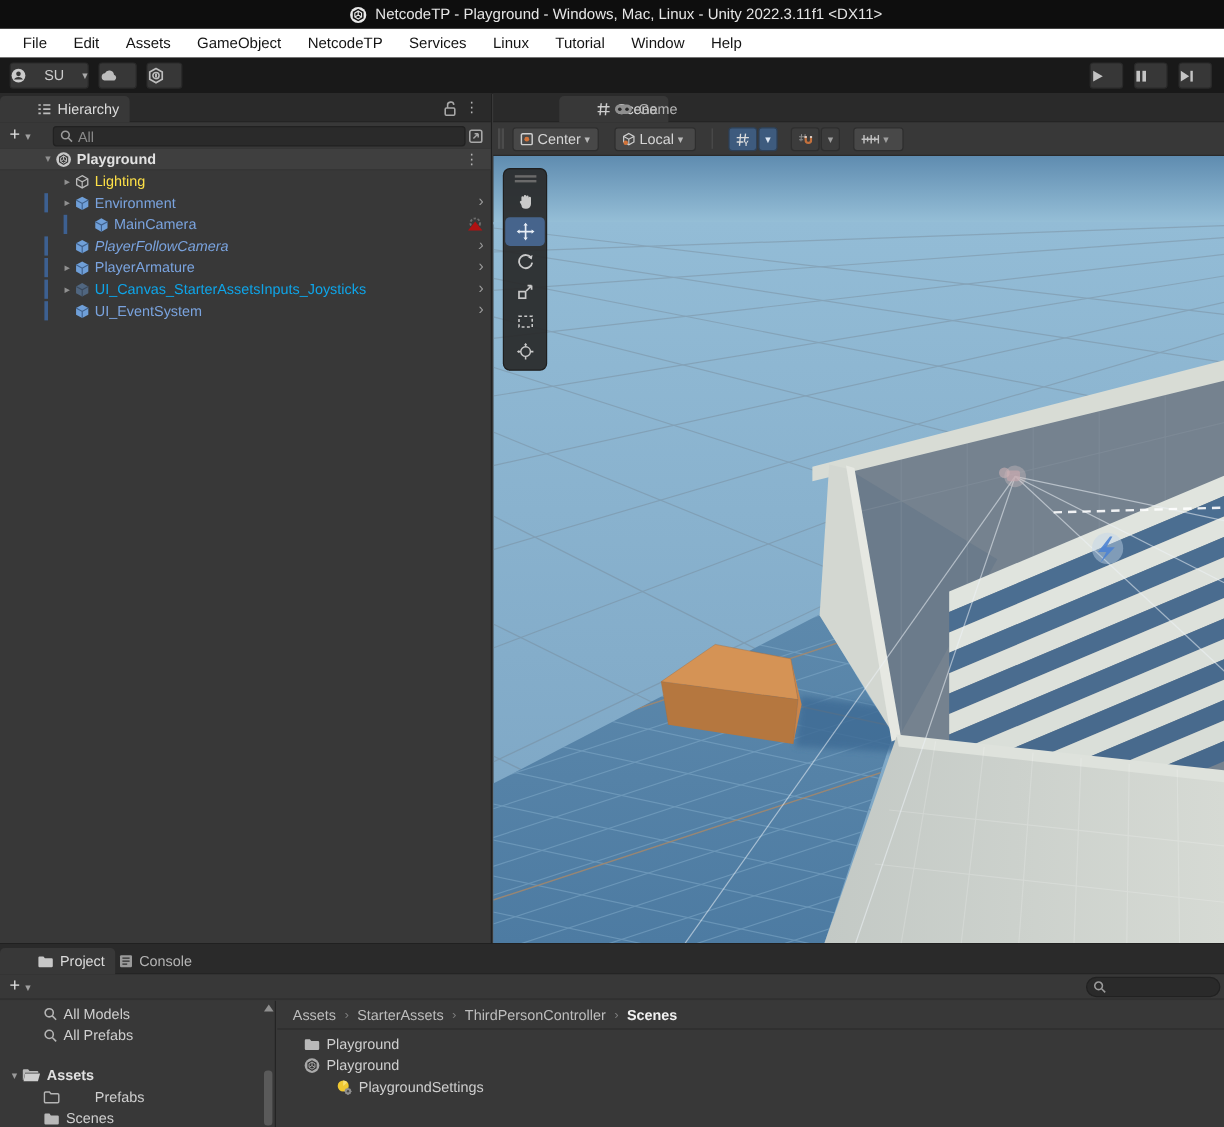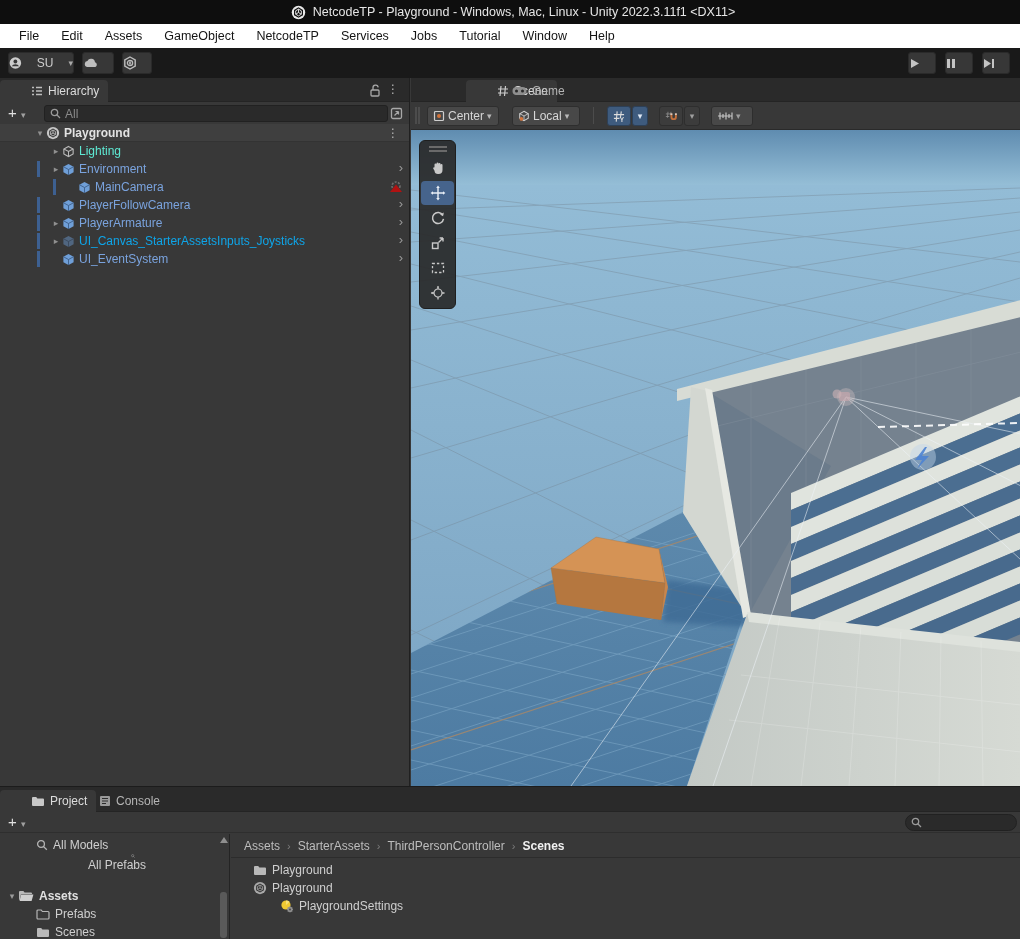--- a/index.html
+++ b/index.html
@@ -29,21 +29,21 @@
 
   #hierarchy { position:absolute; left:0; top:78px; width:410px; height:708px; background:#383838; border-right:1px solid #202020; }
   #hier-search-row { position:absolute; left:0; top:24px; width:100%; height:23px; background:#383838; border-bottom:1px solid #2e2e2e; }
   .searchbox { position:absolute; background:#2a2a2a; border:1px solid #212121; border-radius:3px;
     display:flex; align-items:center; gap:4px; padding:0 5px; color:#8a8a8a; height:17px; }
   .h-row { position:absolute; left:0; width:100%; height:18px; display:flex; align-items:center; }
   .h-row .tri { width:12px; color:#909090; font-size:9px; text-align:center; }
   .h-row .lbl { margin-left:4px; white-space:nowrap; }
   .blue .lbl { color:#7aa3de; }
   .faded .lbl { color:#0ea5e9; }
-  .plain .lbl { color:#5eead4; }
+  .plain .lbl { color:#fde047; }
   .leftbar { position:absolute; left:37px; top:1px; width:3px; height:16px; background:#3d6091; }
   .chev { position:absolute; right:6px; color:#9a9a9a; font-size:13px; top:0px; }
   .kebab { color:#b4b4b4; font-size:12px; letter-spacing:0; }
   #scene-header-row { background:#3f3f3f; border-bottom:1px solid #333; }
   #scene-header-row .lbl { color:#e2e2e2; font-weight:bold; }
 
   
   #sceneview { position:absolute; left:411px; top:78px; width:609px; height:708px; background:#383838; }
   #scene-toolbar { position:absolute; left:0; top:24px; width:100%; height:28px; background:#383838; border-bottom:1px solid #2a2a2a; }
   .sbtn { position:absolute; top:4px; height:20px; background:#484848; border:1px solid #2e2e2e; border-radius:3px;
@@ -89,21 +89,21 @@
   <span class="t">NetcodeTP - Playground - Windows, Mac, Linux - Unity 2022.3.11f1 &lt;DX11&gt;</span>
 </div>
 
 <div id="menubar">
   <span>File</span>
   <span>Edit</span>
   <span>Assets</span>
   <span>GameObject</span>
   <span>NetcodeTP</span>
   <span>Services</span>
-  <span>Jobs</span>
+  <span>Linux</span>
   <span>Tutorial</span>
   <span>Window</span>
   <span>Help</span>
 </div>
 
 <div id="maintoolbar">
   <div class="tbtn" style="left:8px; width:66px;">
     <svg class="ic" width="14" height="14" viewBox="0 0 14 14">
       <circle cx="7" cy="7" r="6.3" fill="#cccccc"></circle>
       <circle cx="7" cy="5.4" r="2.1" fill="#373737"></circle>
@@ -212,21 +212,21 @@
       <path d="M1.5 4 L7 7 L12.5 4 M7 7 L7 13" fill="none" stroke="#3e5f8a" stroke-width="1"></path>
     </svg>
     <span class="lbl">MainCamera</span>
     <svg class="ic" style="position:absolute; right:22px; top:3px;" width="14" height="12" viewBox="0 0 14 12">
       <circle cx="7" cy="5" r="4" fill="none" stroke="#6e6e6e" stroke-width="1.6" stroke-dasharray="2 1.4"></circle>
       <path d="M1 11 L13 11 L7 3.6 Z" fill="#b01212"></path>
     </svg>
     <span class="chev">›</span>
   </div>
 
-  <div class="h-row blue" style="top:118px;">
+  <div class="h-row blue" style="top:118px;font-style:italic;">
     <span class="leftbar"></span>
     <span class="tri" style="margin-left:50px;"></span>
     <svg class="ic" width="13" height="13" viewBox="0 0 14 14">
       <path d="M7 1 L12.5 4 L12.5 10 L7 13 L1.5 10 L1.5 4 Z" fill="#6f9fd8"></path>
       <path d="M1.5 4 L7 7 L12.5 4 M7 7 L7 13" fill="none" stroke="#3e5f8a" stroke-width="1"></path>
     </svg>
     <span class="lbl">PlayerFollowCamera</span>
     <span class="chev">›</span>
   </div>
 
@@ -570,36 +570,36 @@
   </div>
 
   <div id="leftpane">
     <div class="p-row" style="top:2px;">
       <svg class="ic" style="margin-left:36px;" width="12" height="12" viewBox="0 0 12 12">
         <circle cx="5" cy="5" r="3.4" fill="none" stroke="#b5b5b5" stroke-width="1.3"></circle>
           <path d="M7.6 7.6 L10.8 10.8" stroke="#b5b5b5" stroke-width="1.3"></path>
       </svg>
       <span class="lbl">All Models</span>
     </div>
-    <div class="p-row" style="top:20px;flex-direction:column;">
+    <div class="p-row" style="top:20px;">
       <svg class="ic" style="margin-left:36px;" width="12" height="12" viewBox="0 0 12 12">
         <circle cx="5" cy="5" r="3.4" fill="none" stroke="#b5b5b5" stroke-width="1.3"></circle>
           <path d="M7.6 7.6 L10.8 10.8" stroke="#b5b5b5" stroke-width="1.3"></path>
       </svg>
       <span class="lbl">All Prefabs</span>
     </div>
     <div class="p-row" style="top:53px;">
       <span class="tri" style="margin-left:6px; color:#9a9a9a; font-size:9px; width:12px; text-align:center;">▾</span>
       <svg class="ic" width="16" height="12" viewBox="0 0 16 12">
         <path d="M1 2 a1 1 0 0 1 1 -1 h3.4 l1.2 1.5 H13 a1 1 0 0 1 1 1 V4 H3 L1.6 10 H1 Z" fill="#b9b9b9"></path>
         <path d="M3 4.5 h12.4 L13.6 11 H1.6 Z" fill="#cfcfcf"></path>
       </svg>
       <span class="lbl" style="font-weight:bold; color:#e0e0e0;">Assets</span>
     </div>
-    <div class="p-row" style="top:71px;">
+    <div class="p-row" style="top:71px;gap:24px;">
       <svg class="ic" style="margin-left:36px;" width="14" height="11" viewBox="0 0 14 11">
         <path d="M1 2 a1 1 0 0 1 1 -1 h3.2 l1.2 1.5 H12 a1 1 0 0 1 1 1 V9 a1 1 0 0 1 -1 1 H2 a1 1 0 0 1 -1 -1 Z" fill="none" stroke="#b5b5b5" stroke-width="1.2"></path>
       </svg>
       <span class="lbl">Prefabs</span>
     </div>
     <div class="p-row" style="top:89px;">
       <svg class="ic" style="margin-left:36px;" width="14" height="11" viewBox="0 0 14 11">
         <path d="M1 2 a1 1 0 0 1 1 -1 h3.2 l1.2 1.5 H12 a1 1 0 0 1 1 1 V9 a1 1 0 0 1 -1 1 H2 a1 1 0 0 1 -1 -1 Z" fill="#b9b9b9"></path>
       </svg>
       <span class="lbl">Scenes</span>

